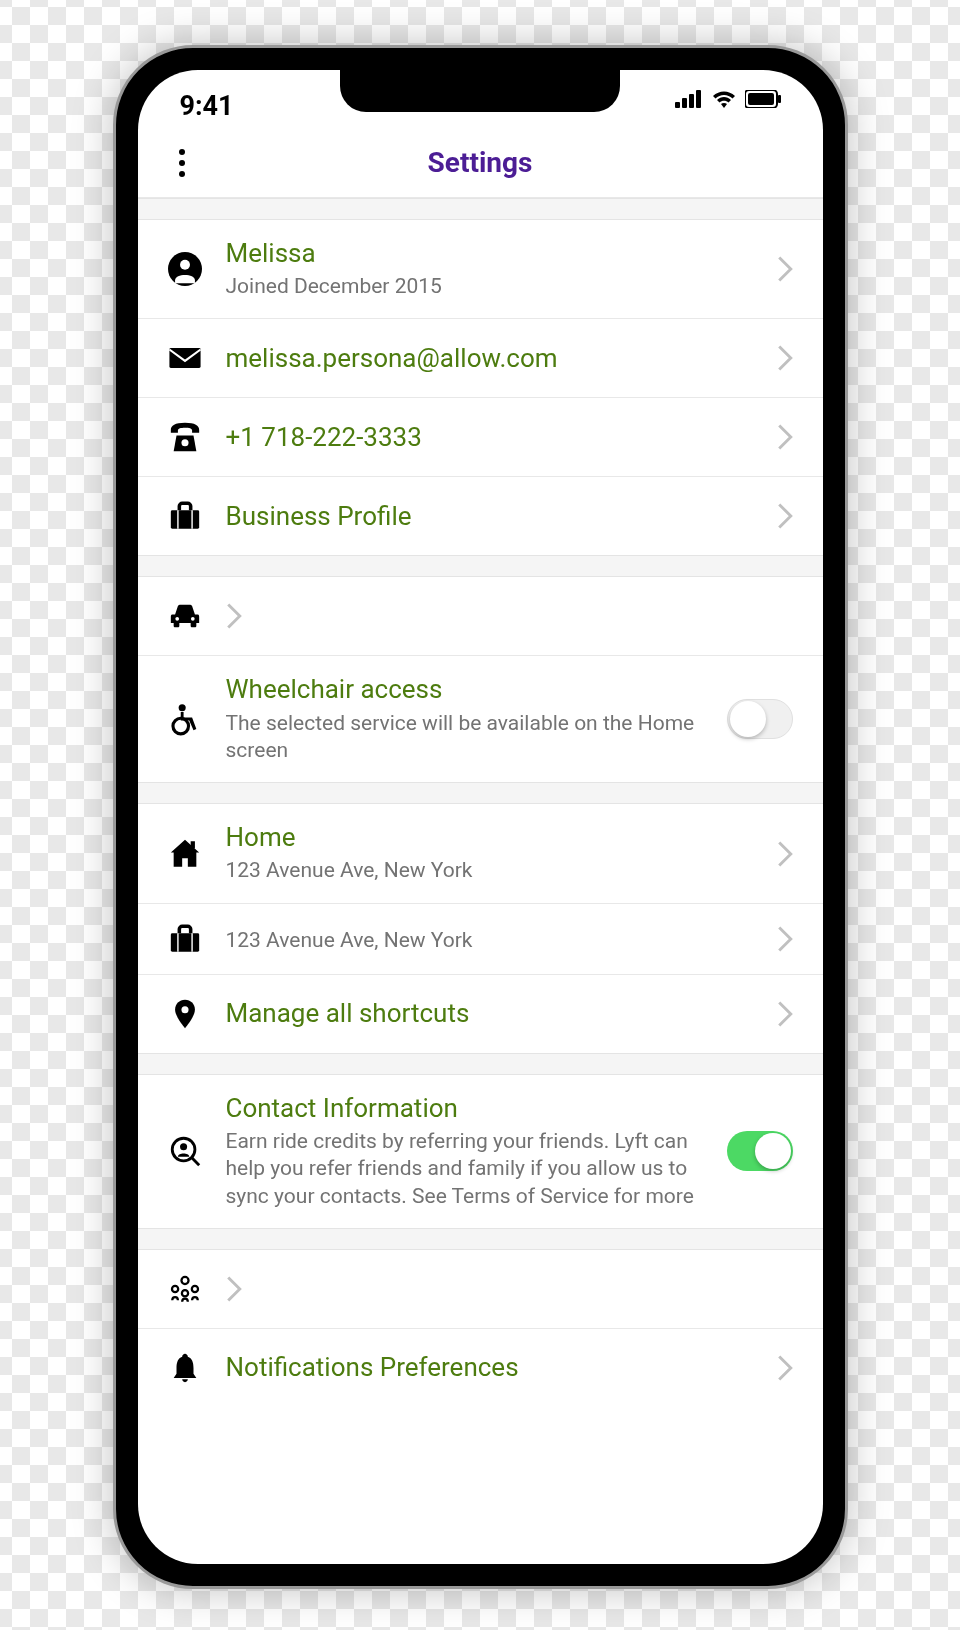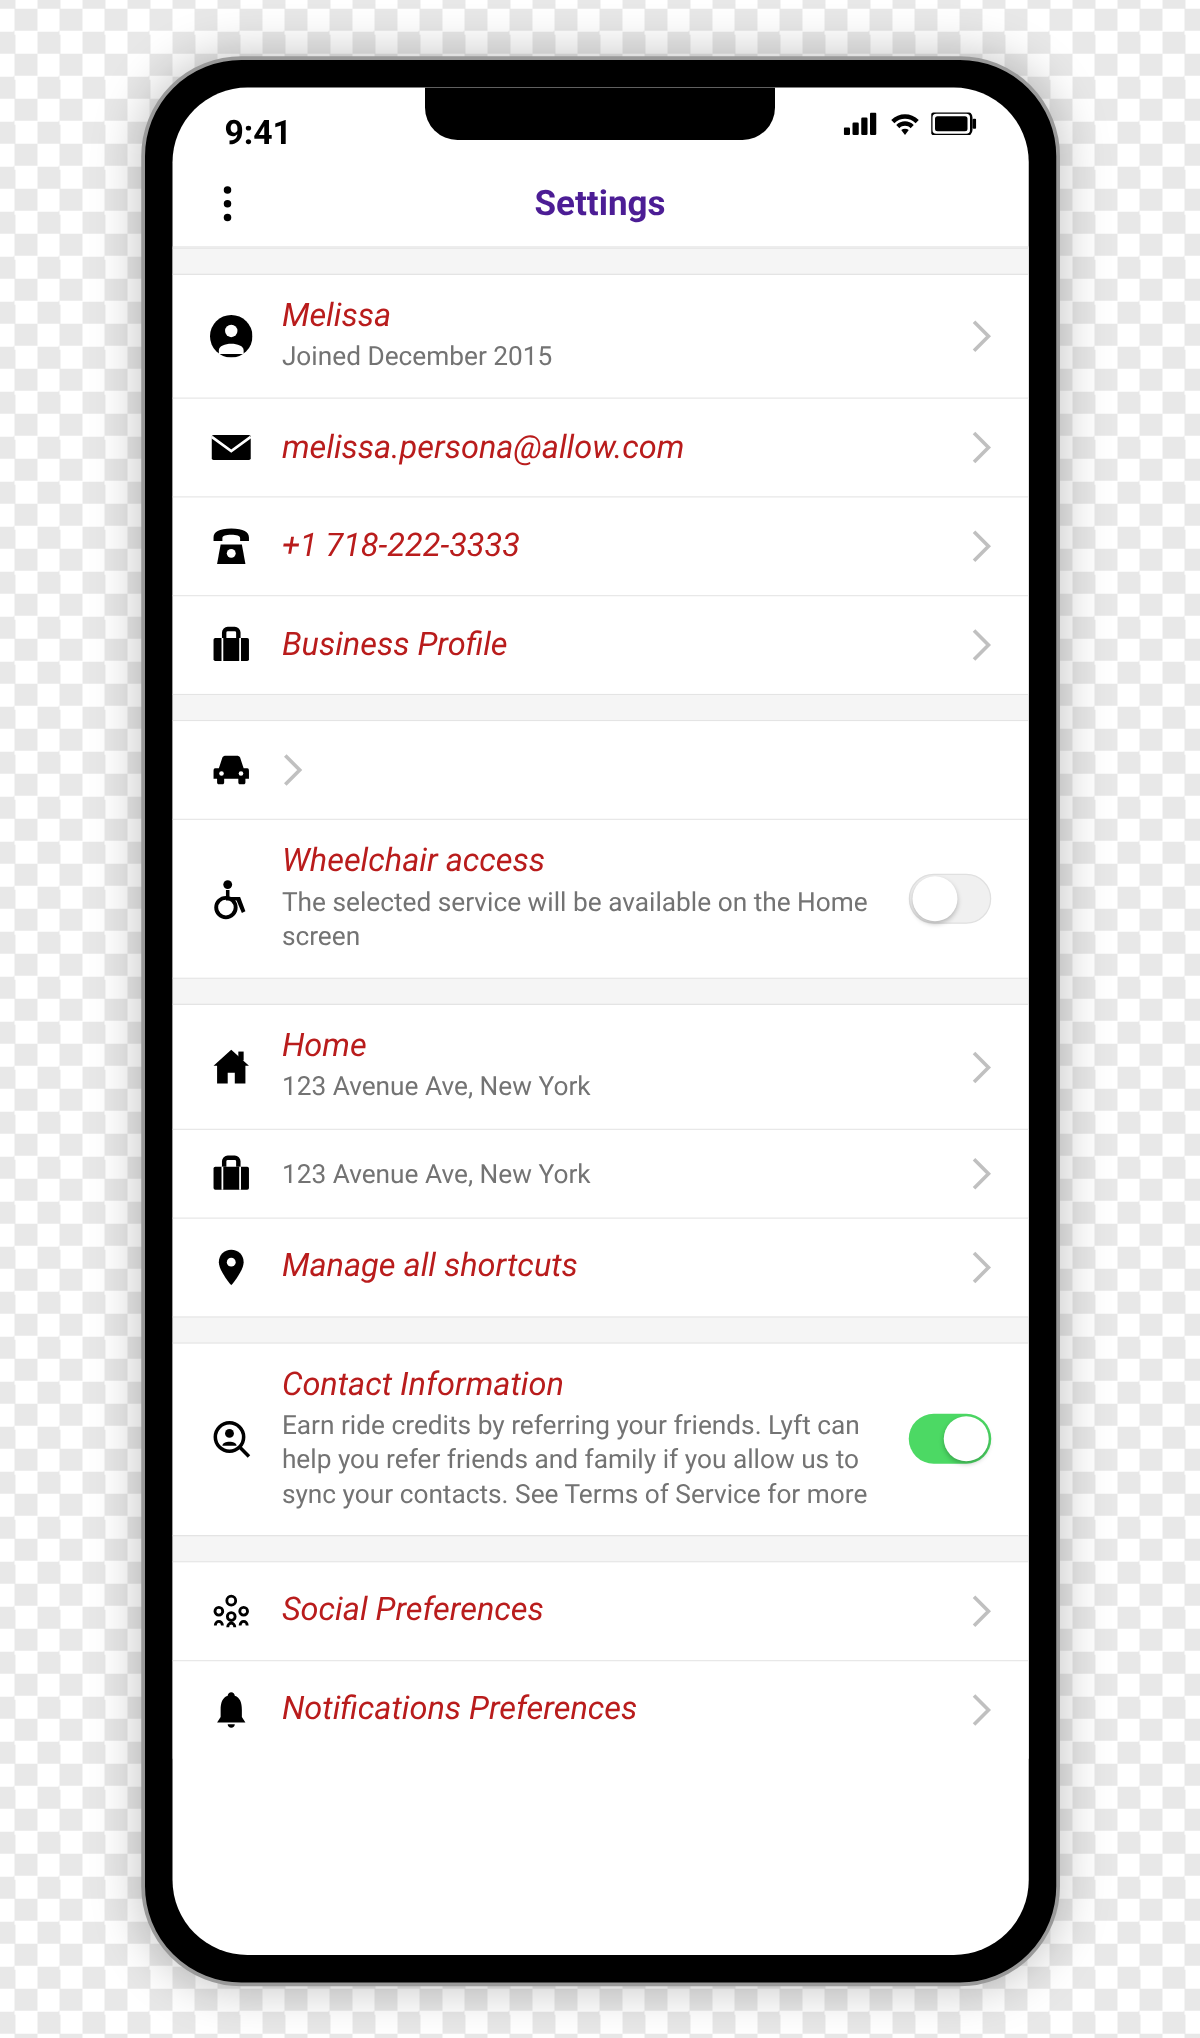--- a/index.html
+++ b/index.html
@@ -102,23 +102,22 @@
       align-items: center;
       justify-content: center;
       margin-right: 24px;
       color: #000;
     }
     .row-icon svg { width: 100%; height: 100%; }
     .row.light-icon .row-icon { color: #333; stroke: #333; }
     .row-content { flex: 1; }
     .row-label {
       font-size: 26px;
-      color: #b91c1c;
+      color: #4d7c0f;
       line-height: 1.2;
-      font-style: italic;
     }
     .row-sub {
       font-size: 21px;
       color: #737373;
       margin-top: 4px;
       line-height: 1.3;
       max-width: 520px;
     }
     .chevron {
       width: 16px;
@@ -356,23 +355,20 @@
     <div class="row light-icon">
       <div class="row-icon">
         <svg viewBox="0 0 24 24" fill="none" stroke="#000" stroke-width="1.6">
             <circle cx="12" cy="6" r="2.5"></circle>
             <circle cx="5" cy="12" r="2.2"></circle>
             <circle cx="19" cy="12" r="2.2"></circle>
             <circle cx="12" cy="15" r="2.2"></circle>
             <path d="M3 20 C3 17 7 17 7 20 M10 21 C10 18 14 18 14 21 M17 20 C17 17 21 17 21 20"></path>
           </svg>
       </div>
-      <div class="row-content">
-        <div class="row-label">Social Preferences</div>
-      </div>
       <svg class="chevron" viewBox="0 0 10 18">
           <path d="M1 1 L9 9 L1 17" fill="none" stroke="currentColor" stroke-width="2"></path>
         </svg>
     </div>
 
     <div class="row">
       <div class="row-icon">
         <svg viewBox="0 0 24 24" fill="#000">
             <path d="M12 2 C11 2 10 3 10 4 C7 5 6 8 6 12 L6 16 L4 19 L20 19 L18 16 L18 12 C18 8 17 5 14 4 C14 3 13 2 12 2 Z"></path>
             <path d="M10 20 C10 21.1 10.9 22 12 22 C13.1 22 14 21.1 14 20 Z"></path>

